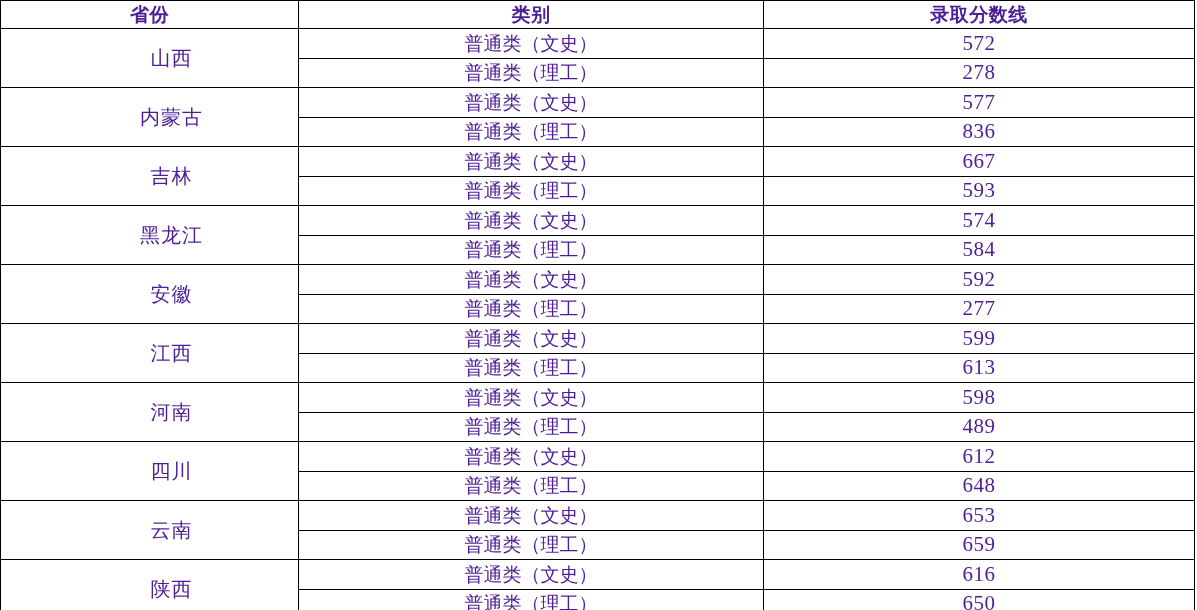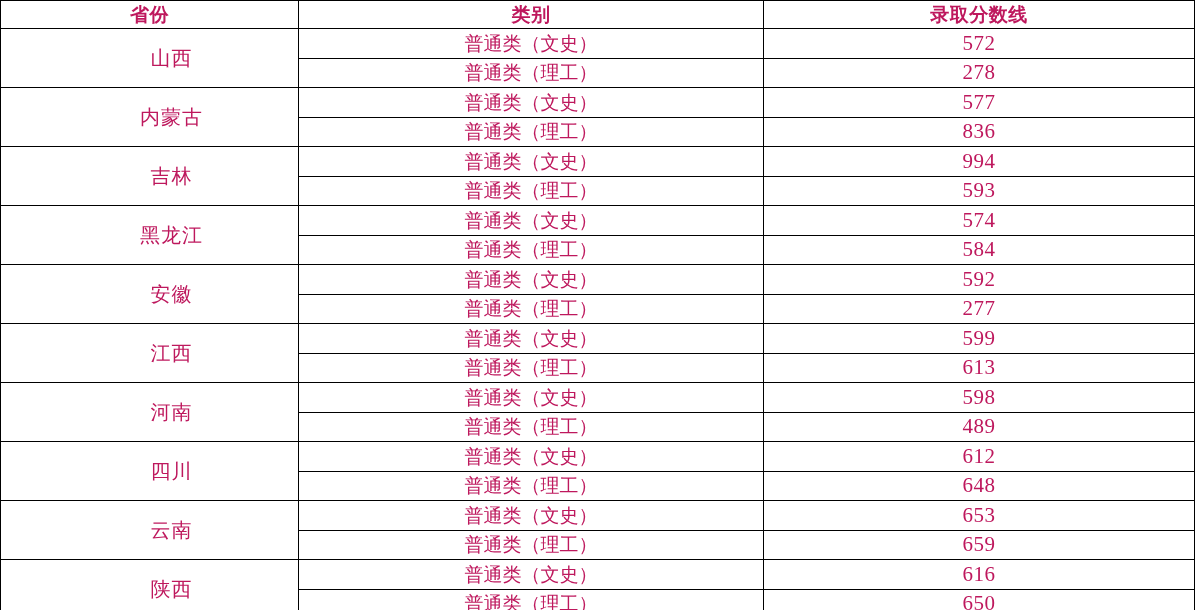--- a/index.html
+++ b/index.html
@@ -31,21 +31,21 @@
   table.score-table col.col-score    { width: 431px; }
 
   table.score-table th,
   table.score-table td {
     border: 1px solid #000000;
     text-align: center;
     vertical-align: middle;
     padding: 0;
     font-size: 19px;
     line-height: 1;
-    color: #be185d;
+    color: #4c1d95;
     font-weight: normal;
   }
   table.score-table thead th {
     height: 27px;
     font-weight: bold;
     font-size: 19px;
     letter-spacing: 0.5px;
   }
   table.score-table td.province-cell {
     height: 58px;
@@ -96,21 +96,21 @@
           <td class="category-cell">普通类（文史）</td>
           <td class="score-cell">577</td>
         </tr>
         <tr>
           <td class="category-cell">普通类（理工）</td>
           <td class="score-cell">836</td>
         </tr>
         <tr>
           <td class="province-cell" rowspan="2">吉林</td>
           <td class="category-cell">普通类（文史）</td>
-          <td class="score-cell">994</td>
+          <td class="score-cell">667</td>
         </tr>
         <tr>
           <td class="category-cell">普通类（理工）</td>
           <td class="score-cell">593</td>
         </tr>
         <tr>
           <td class="province-cell" rowspan="2">黑龙江</td>
           <td class="category-cell">普通类（文史）</td>
           <td class="score-cell">574</td>
         </tr>

